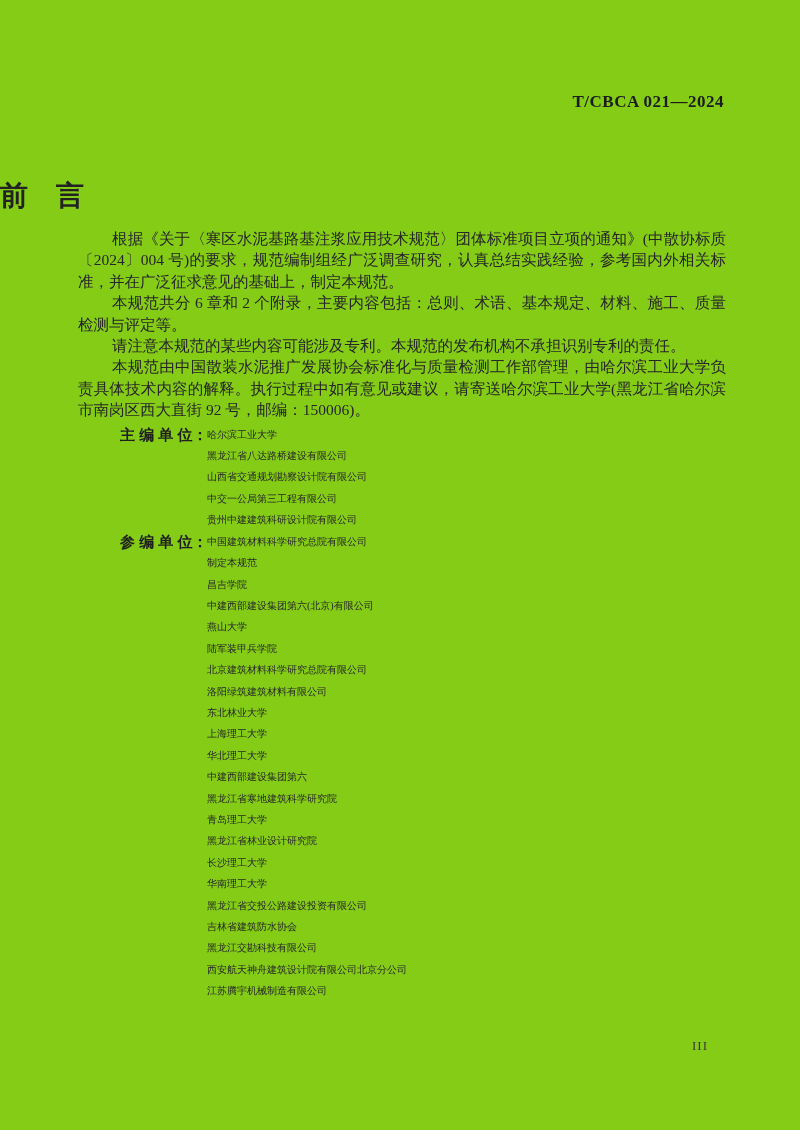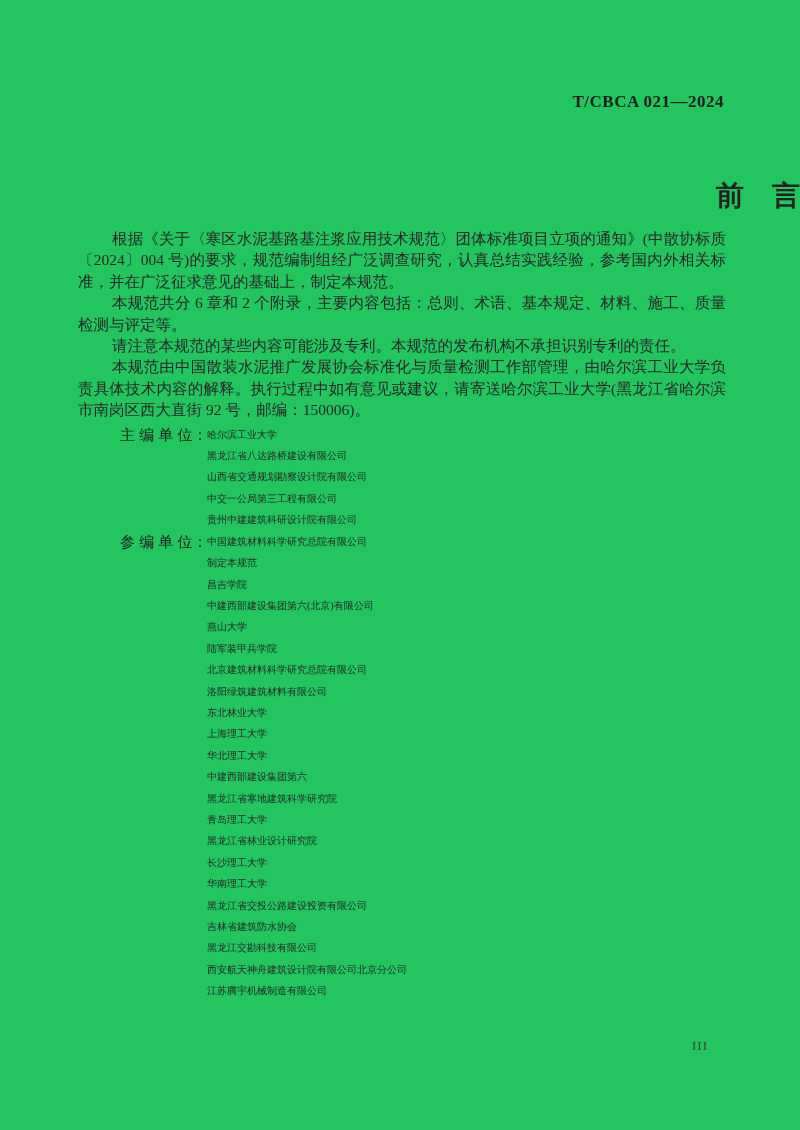--- a/index.html
+++ b/index.html
@@ -4,42 +4,42 @@
 <style>
   html, body {
     margin: 0;
     padding: 0;
     background: #ffffff;
   }
   .page {
     position: relative;
     width: 800px;
     height: 1130px;
-    background: #22c55e;
+    background: #84cc16;
     overflow: hidden;
     font-family: "Liberation Serif", "DejaVu Serif", serif;
     color: #262626;
   }
   .doc-code {
     position: absolute;
     top: 92px;
     right: 76px;
     font-family: "Liberation Serif", "DejaVu Serif", serif;
     font-weight: 700;
     font-size: 17px;
     letter-spacing: 0.5px;
     color: #1c1c1c;
     white-space: nowrap;
   }
   .title {
     position: absolute;
     top: 170px;
     left: 0;
     width: 100%;
-    text-align: right;
+    text-align: left;
     font-family: "Liberation Sans", "DejaVu Sans", sans-serif;
     font-weight: 700;
     font-size: 28px;
     color: #222222;
     line-height: 34px;
     margin-top: 9px;
   }
   .content {
     position: absolute;
     top: 228px;
@@ -59,21 +59,21 @@
     text-align: left;
   }
   .unit-row {
     display: flex;
     line-height: 21.4px;
   }
   .unit-label {
     flex: none;
     width: 87px;
     font-family: "Liberation Sans", "DejaVu Sans", sans-serif;
-    font-weight: 400;
+    font-weight: 700;
     font-size: 15px;
     color: #1e1e1e;
     white-space: nowrap;
   }
   .unit-name {
     flex: 1 1 auto;
     font-size: 10px;
     color: #262626;
     white-space: nowrap;
   }

